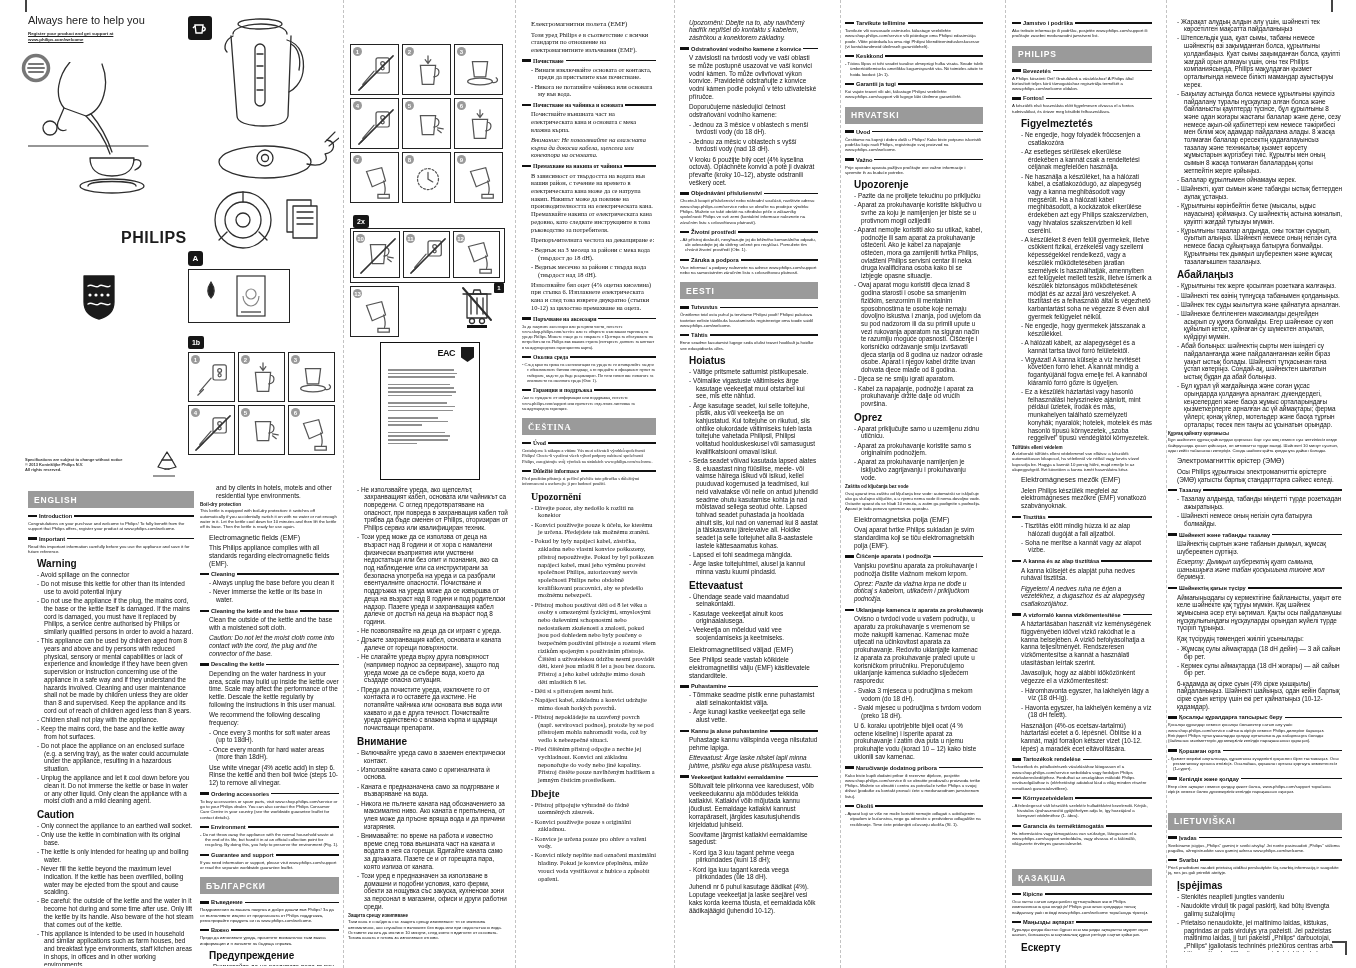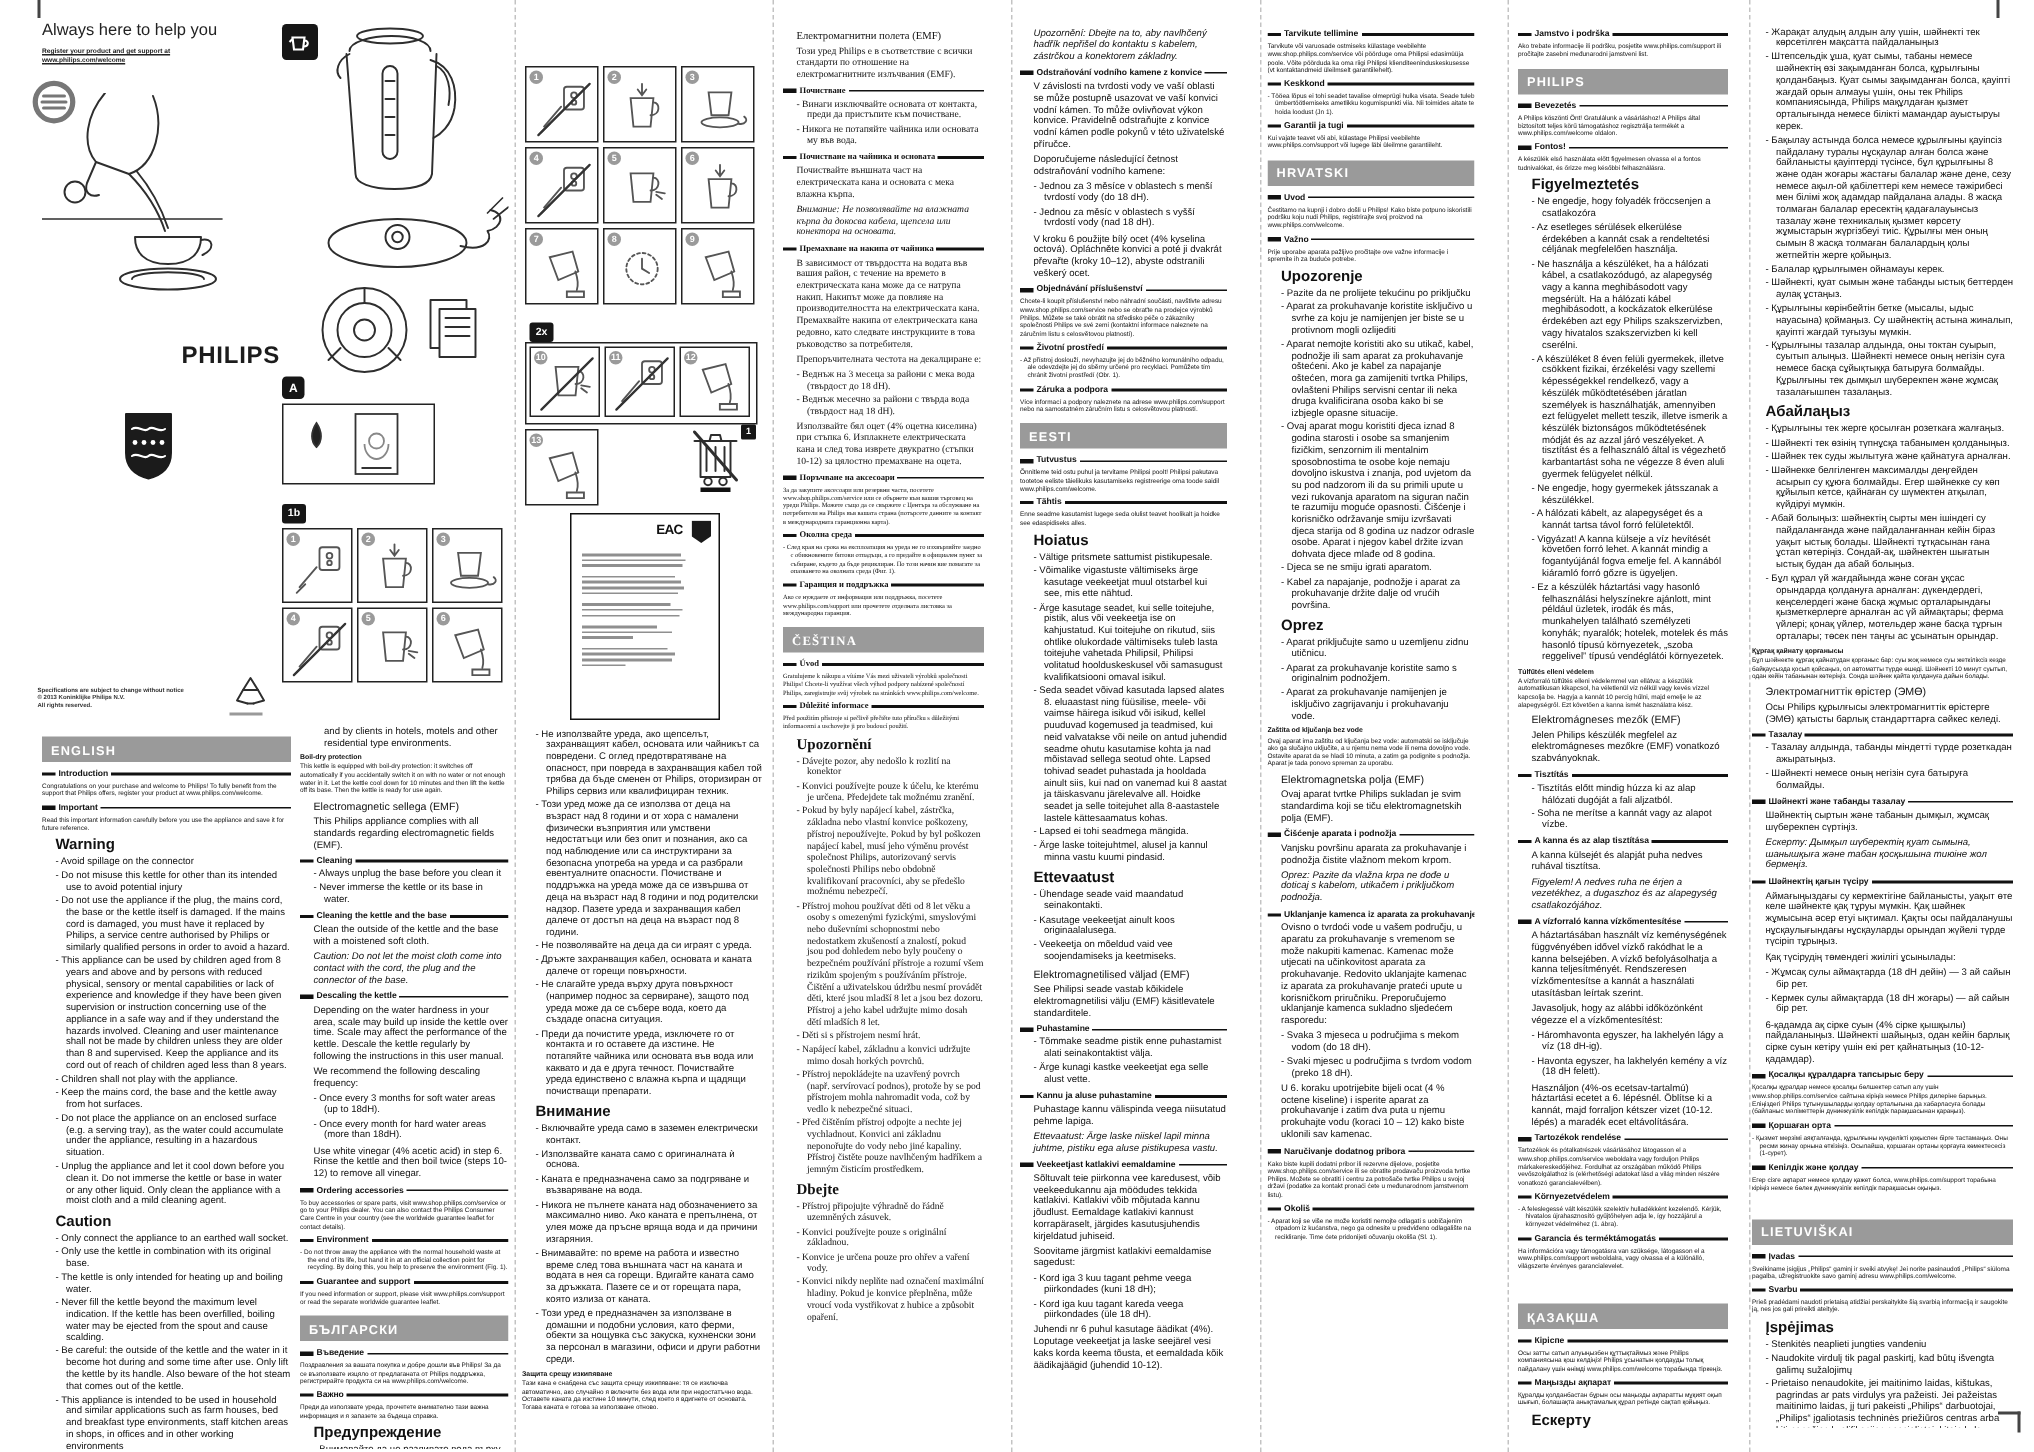--- a/index.html
+++ b/index.html
@@ -406,21 +406,21 @@
         <div class="li">Only use the kettle in combination with its original base.</div>
         <div class="li">The kettle is only intended for heating up and boiling water.</div>
         <div class="li">Never fill the kettle beyond the maximum level indication. If the kettle has been overfilled, boiling water may be ejected from the spout and cause scalding.</div>
         <div class="li">Be careful: the outside of the kettle and the water in it become hot during and some time after use. Only lift the kettle by its handle. Also beware of the hot steam that comes out of the kettle.</div>
         <div class="li">This appliance is intended to be used in household and similar applications such as farm houses, bed and breakfast type environments, staff kitchen areas in shops, in offices and in other working environments</div>
       </div>
       <div class="col" style="left: 200px; top: 484px; width: 139px; height: 482px;">
         <div class="licont">and by clients in hotels, motels and other residential type environments.</div>
         <div class="tinyh">Boil-dry protection</div>
         <div class="tiny">This kettle is equipped with boil-dry protection: it switches off automatically if you accidentally switch it on with no water or not enough water in it. Let the kettle cool down for 10 minutes and then lift the kettle off its base. Then the kettle is ready for use again.</div>
-        <div class="ph">Electromagnetic sellega (EMF)</div>
+        <div class="ph">Electromagnetic fields (EMF)</div>
         <div class="p">This Philips appliance complies with all standards regarding electromagnetic fields (EMF).</div>
         <div class="rule">
           <span>Cleaning</span>
         </div>
         <div class="li">Always unplug the base before you clean it</div>
         <div class="li">Never immerse the kettle or its base in water.</div>
         <div class="rule">
           <span>Cleaning the kettle and the base</span>
         </div>
         <div class="p">Clean the outside of the kettle and the base with a moistened soft cloth.</div>

